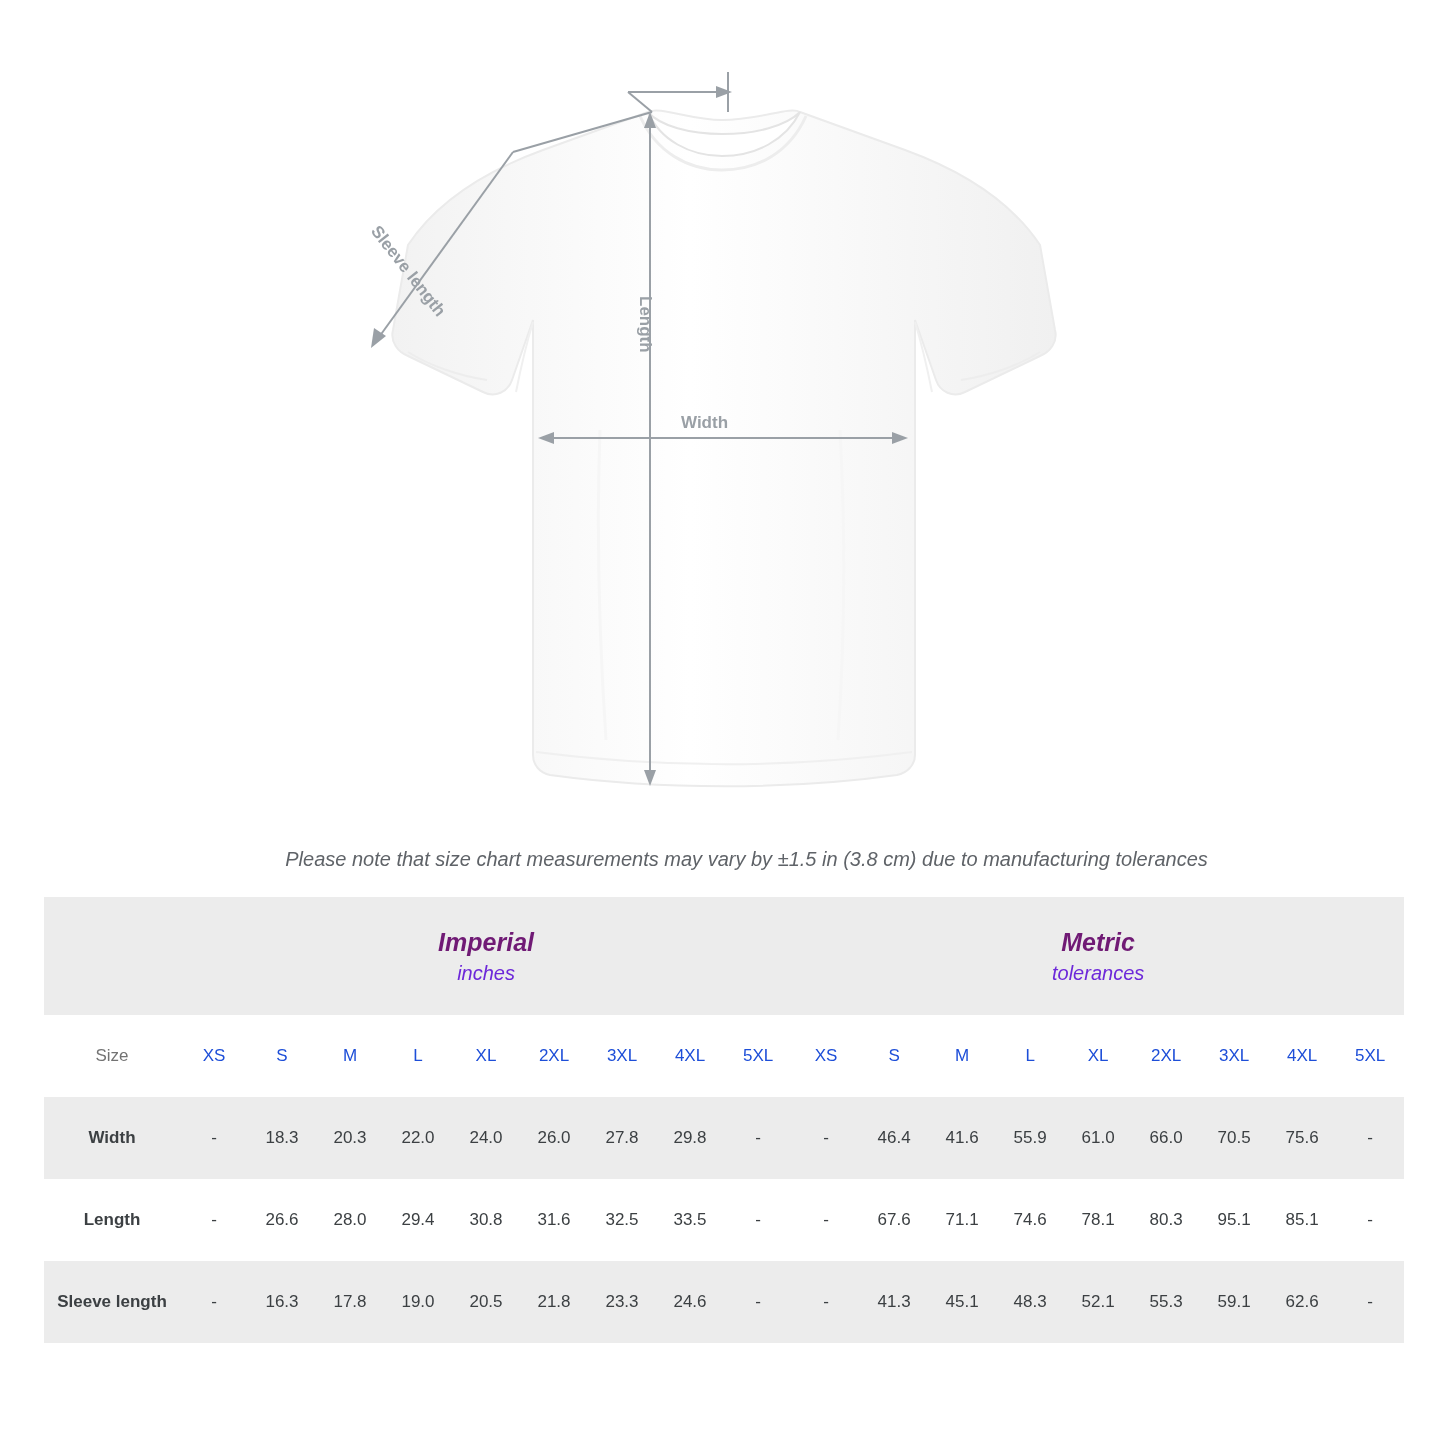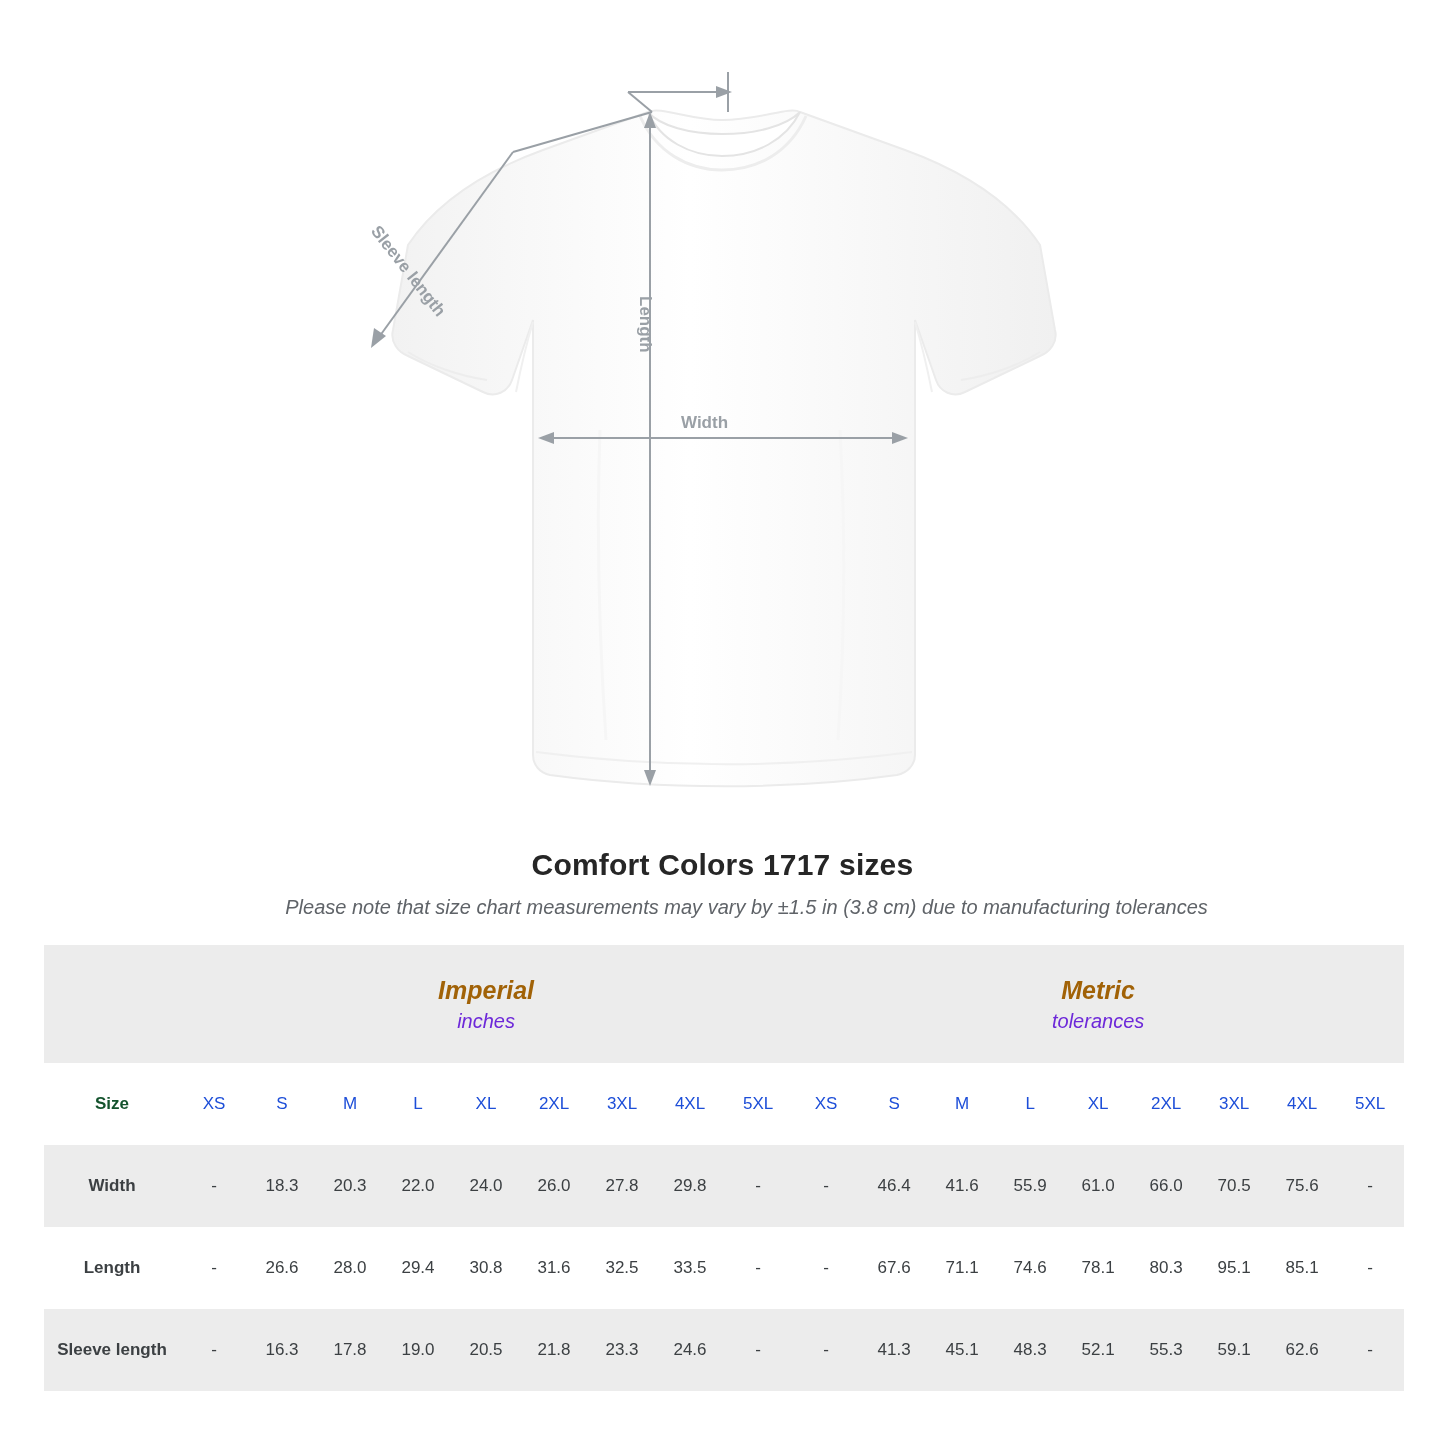--- a/index.html
+++ b/index.html
@@ -95,42 +95,42 @@
   
   .unit-row td {
     background: #ececec;
     height: 118px;
     padding: 0;
   }
   .unit-name {
     font-size: 25px;
     font-style: italic;
     font-weight: bold;
-    color: #a16207;
+    color: #701a75;
     line-height: 1.25;
   }
   .unit-sub {
     font-size: 20px;
     font-style: italic;
     color: #6d28d9;
     margin-top: 4px;
   }
 
   
   .sizes-row td {
     height: 80px;
     background: #ffffff;
     font-size: 17px;
     font-weight: bold;
     color: #1d4ed8;
   }
   .sizes-row td.row-head {
     font-size: 17px;
-    font-weight: bold;
-    color: #14532d;
+    font-weight: normal;
+    color: #737373;
   }
 
   .data-row td {
     height: 80px;
     font-size: 17px;
     color: #3c4043;
   }
   .data-row.shaded td {
     background: #ececec;
   }
@@ -219,21 +219,20 @@
       <polygon points="732,92 716,86 716,98" fill="#9aa0a6"></polygon>
       <line x1="728" y1="72" x2="728" y2="112" stroke="#9aa0a6" stroke-width="2"></line>
     </svg>
 
     <div class="meas-label sleeve">Sleeve length</div>
     <div class="meas-label length">Length</div>
     <div class="meas-label width">Width</div>
   </div>
 
   <div class="title-block">
-    <div class="chart-title">Comfort Colors 1717 sizes</div>
     <div class="chart-note">Please note that size chart measurements may vary by ±1.5 in (3.8 cm) due to manufacturing tolerances</div>
   </div>
 
   <div class="table-wrap">
     <table class="size-chart">
       <colgroup>
         <col class="col-head">
         <col class="col-cell">
           <col class="col-cell">
           <col class="col-cell">

